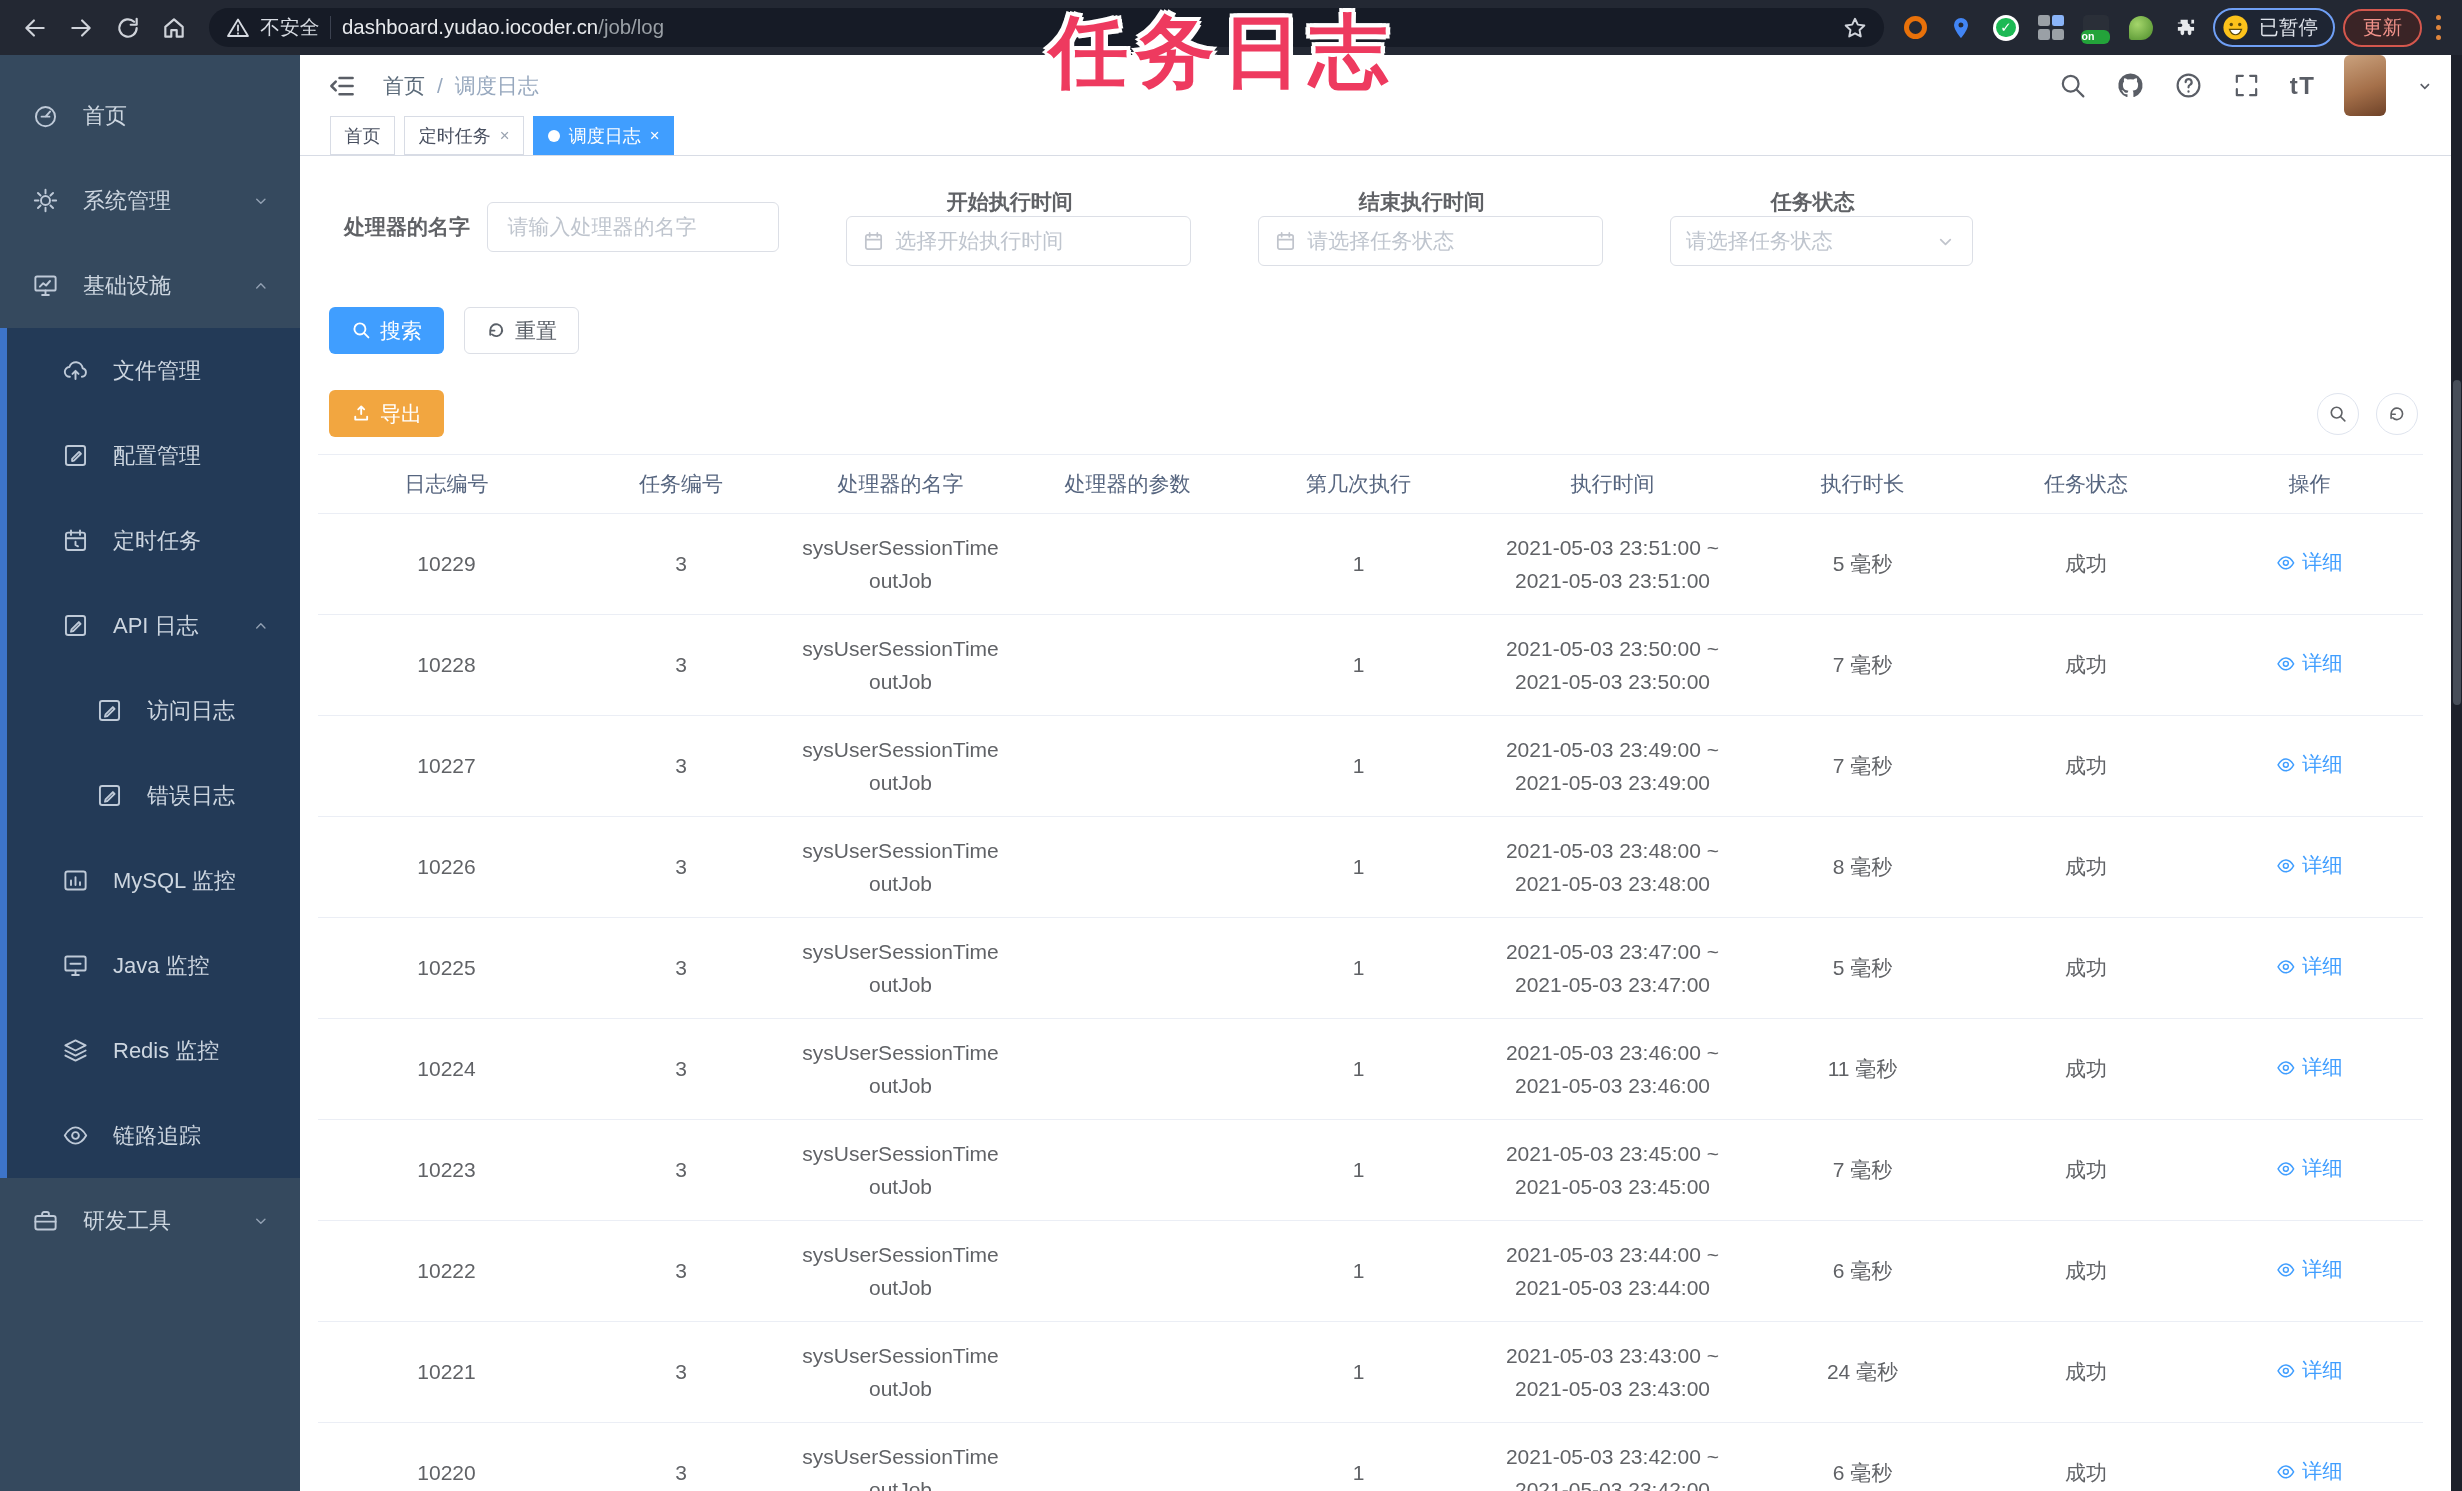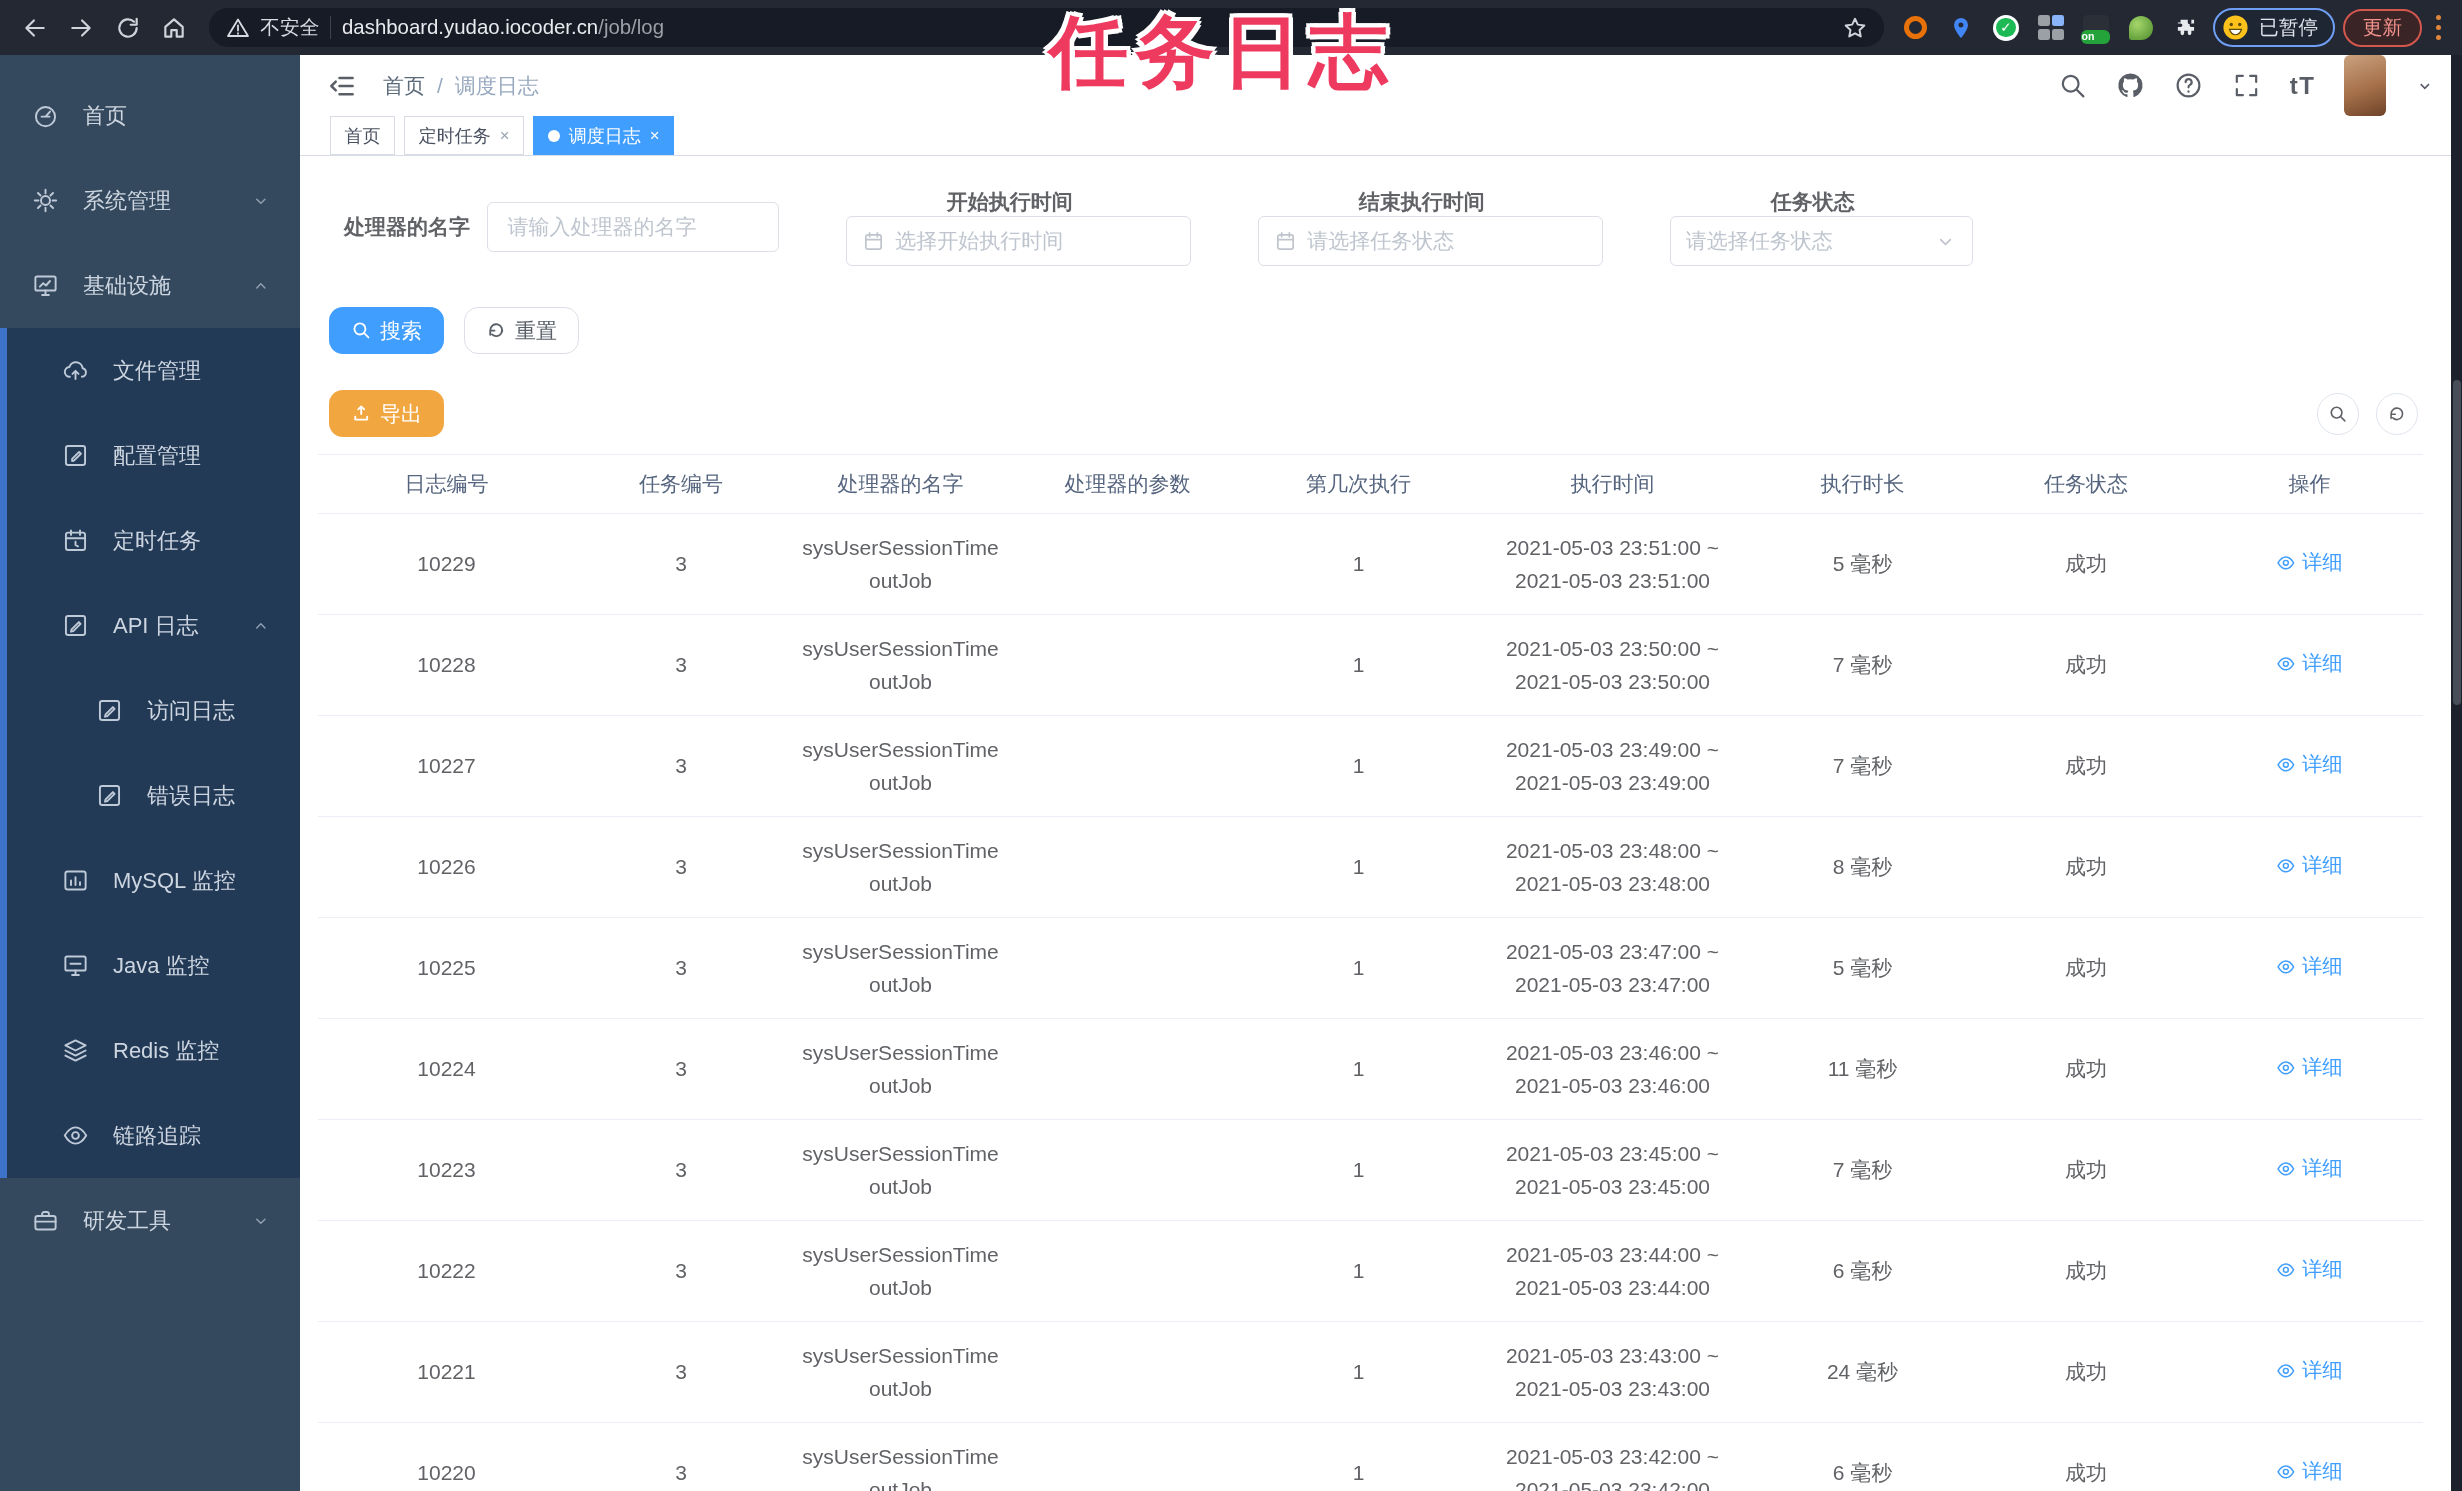--- a/index.html
+++ b/index.html
@@ -85,21 +85,21 @@
   .f-input { width:292px; height:50px; border:1.5px solid #dcdfe6; border-radius:6px; font-size:21px; color:#606266; padding:0 19.7px; outline:none; font-family:inherit; background:#fff; }
   .f-input::placeholder { color:#bfc5ce; }
   .f-pill { height:50px; border:1.5px solid #dcdfe6; border-radius:6px; display:flex; align-items:center; padding:4px 15px; gap:10.6px; color:#bfc5ce; font-size:21px; background:#fff; }
   .f-date { width:345px; }
   .f-select { width:303px; }
   .f-pill .ph { flex:1 1 auto; white-space:nowrap; overflow:hidden; }
   .pill-ic { width:23px; height:23px; stroke:#c0c4cc; fill:none; stroke-width:1.8; stroke-linecap:round; stroke-linejoin:round; flex:0 0 auto; }
   .gap1{ margin-left:26px; } .gap{ margin-left:67px;flex-direction:column; }
 
   .btn-row { margin-top:41px; display:flex; align-items:center; gap:19.7px; padding-left:10.6px; }
-  .btn { height:47px; border-radius:14px; font-size:21px; display:inline-flex; align-items:center; justify-content:center; gap:9px; padding:0 21px; cursor:pointer; border:1.5px solid transparent; font-family:inherit; }
+  .btn { height:47px; border-radius:6px; font-size:21px; display:inline-flex; align-items:center; justify-content:center; gap:9px; padding:0 21px; cursor:pointer; border:1.5px solid transparent; font-family:inherit; }
   .btn svg { width:20.4px; height:20.4px; stroke:currentColor; fill:none; stroke-width:2.2; stroke-linecap:round; stroke-linejoin:round; }
   .btn-primary { background:#409eff; color:#fff; }
   .btn-plain { background:#fff; border-color:#dcdfe6; color:#5a6068; }
   .btn-warning { background:#f2a640; color:#fff; }
 
   .export-row { margin-top:36px; display:flex; align-items:center; padding-left:10.6px; }
   .tool-circles { margin-left:auto; display:flex; gap:16.7px; margin-right:26px; }
   .circle-btn { width:42px; height:42px; border-radius:50%; border:1.5px solid #dfe4ee; background:#fff; display:flex; align-items:center; justify-content:center; color:#606266; cursor:pointer; }
   .circle-btn svg { width:19.7px; height:19.7px; stroke:currentColor; fill:none; stroke-width:2; stroke-linecap:round; stroke-linejoin:round; }
 

